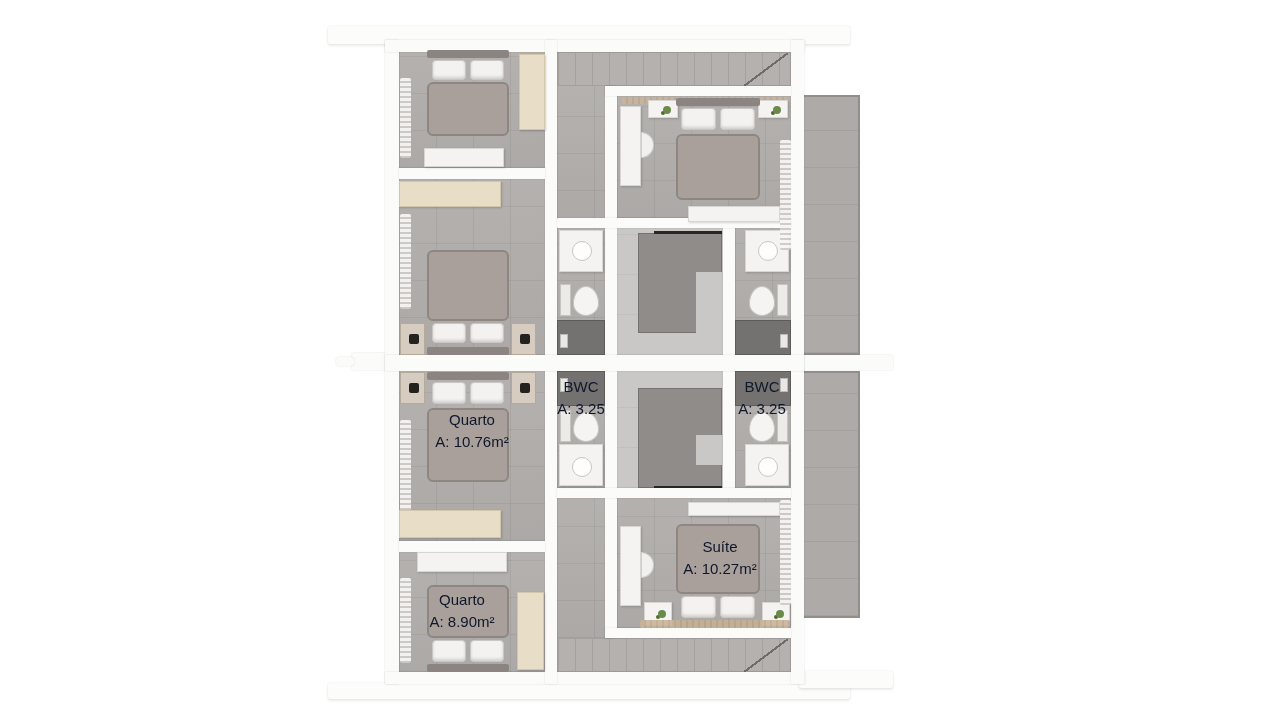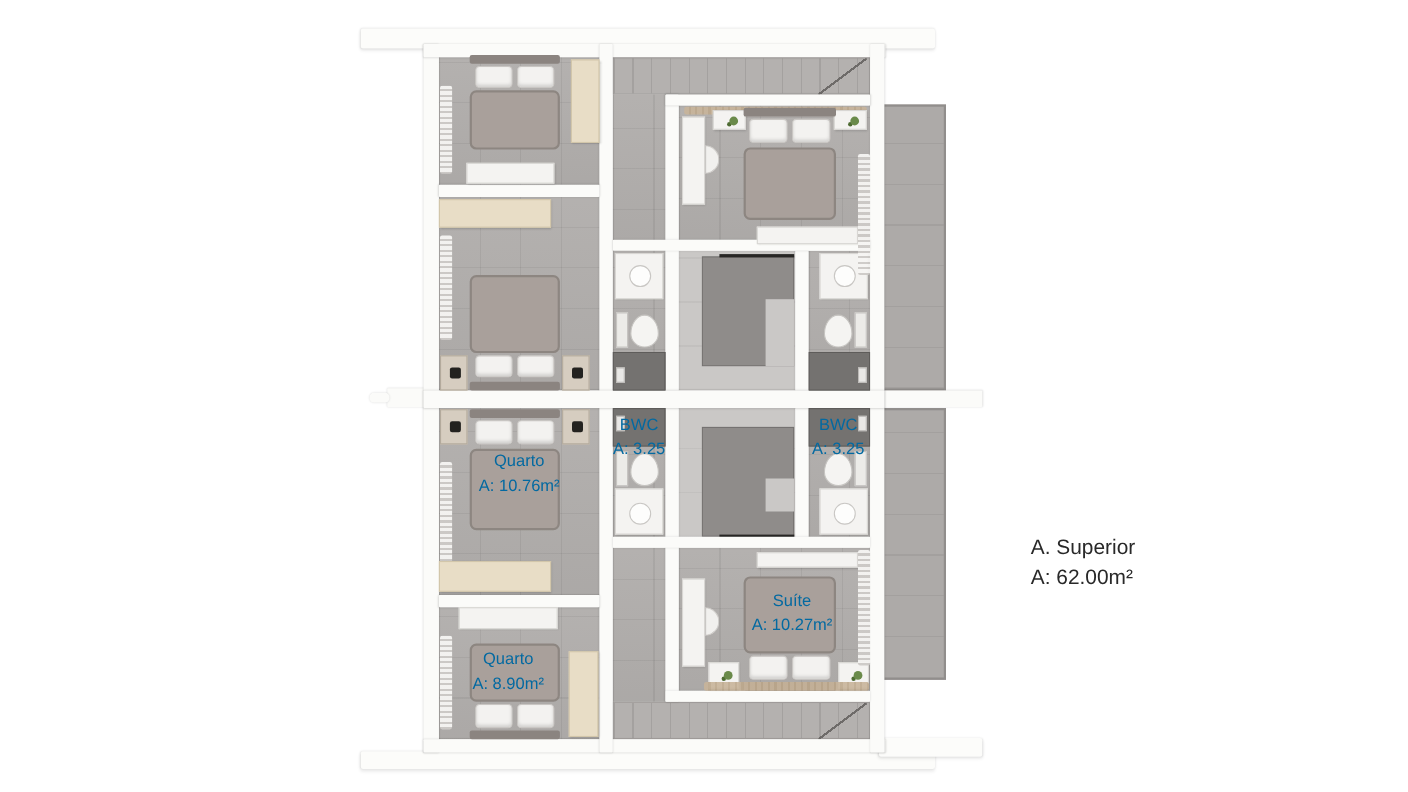--- a/index.html
+++ b/index.html
@@ -42,21 +42,21 @@
   .shower-item{position:absolute;background:#e9e8e6;border:1px solid #bcbab7;box-sizing:border-box;}
   .toilet-bowl{position:absolute;background:#f5f4f2;border:1px solid #c6c4c1;border-radius:50%/58% 58% 42% 42%;box-sizing:border-box;}
   .toilet-tank{position:absolute;background:#ecebe8;border:1px solid #c6c4c1;box-sizing:border-box;}
   .sink{position:absolute;background:#fdfdfc;border:1px solid #c9c7c4;border-radius:50%;box-sizing:border-box;}
   .chair{position:absolute;background:#f1f0ee;border:1px solid #cfcdca;border-radius:0 14px 14px 0/0 14px 14px 0;box-sizing:border-box;}
   .rug{position:absolute;background:repeating-linear-gradient(90deg,#c8b49a 0 4px,#bda88c 4px 6px);opacity:.9;border-radius:2px;}
 
   
   .page-title{position:absolute;left:26px;top:41px;font-size:37px;font-weight:500;letter-spacing:.2px;color:#1b1b1b;}
   .room-label{position:absolute;display:flex;flex-direction:column;align-items:center;justify-content:center;
-              font-size:15px;line-height:1.5;color:#0369a1;text-align:center;white-space:nowrap;}
+              font-size:15px;line-height:1.5;color:#0f172a;text-align:center;white-space:nowrap;}
   .summary{position:absolute;left:937px;top:485px;font-size:19px;line-height:27px;color:#292929;}
 </style>
 </head>
 <body>
 
 <div class="canvas">
 
 
   <div class="floor" style="left:399px;top:52px;width:146px;height:116px;"></div>
   <div class="floor" style="left:399px;top:179px;width:146px;height:176px;"></div>
@@ -254,18 +254,14 @@
   </div>
   <div class="room-label" style="left:648px;top:532px;width:144px;height:52px;">
     <div>Suíte</div>
     <div>A: 10.27m²</div>
   </div>
   <div class="room-label" style="left:394px;top:586px;width:136px;height:50px;">
     <div>Quarto</div>
     <div>A: 8.90m²</div>
   </div>
 
-  <div class="summary">
-    <div>A. Superior</div>
-    <div>A: 62.00m²</div>
-  </div>
 
 </div>
 
 </body></html>

